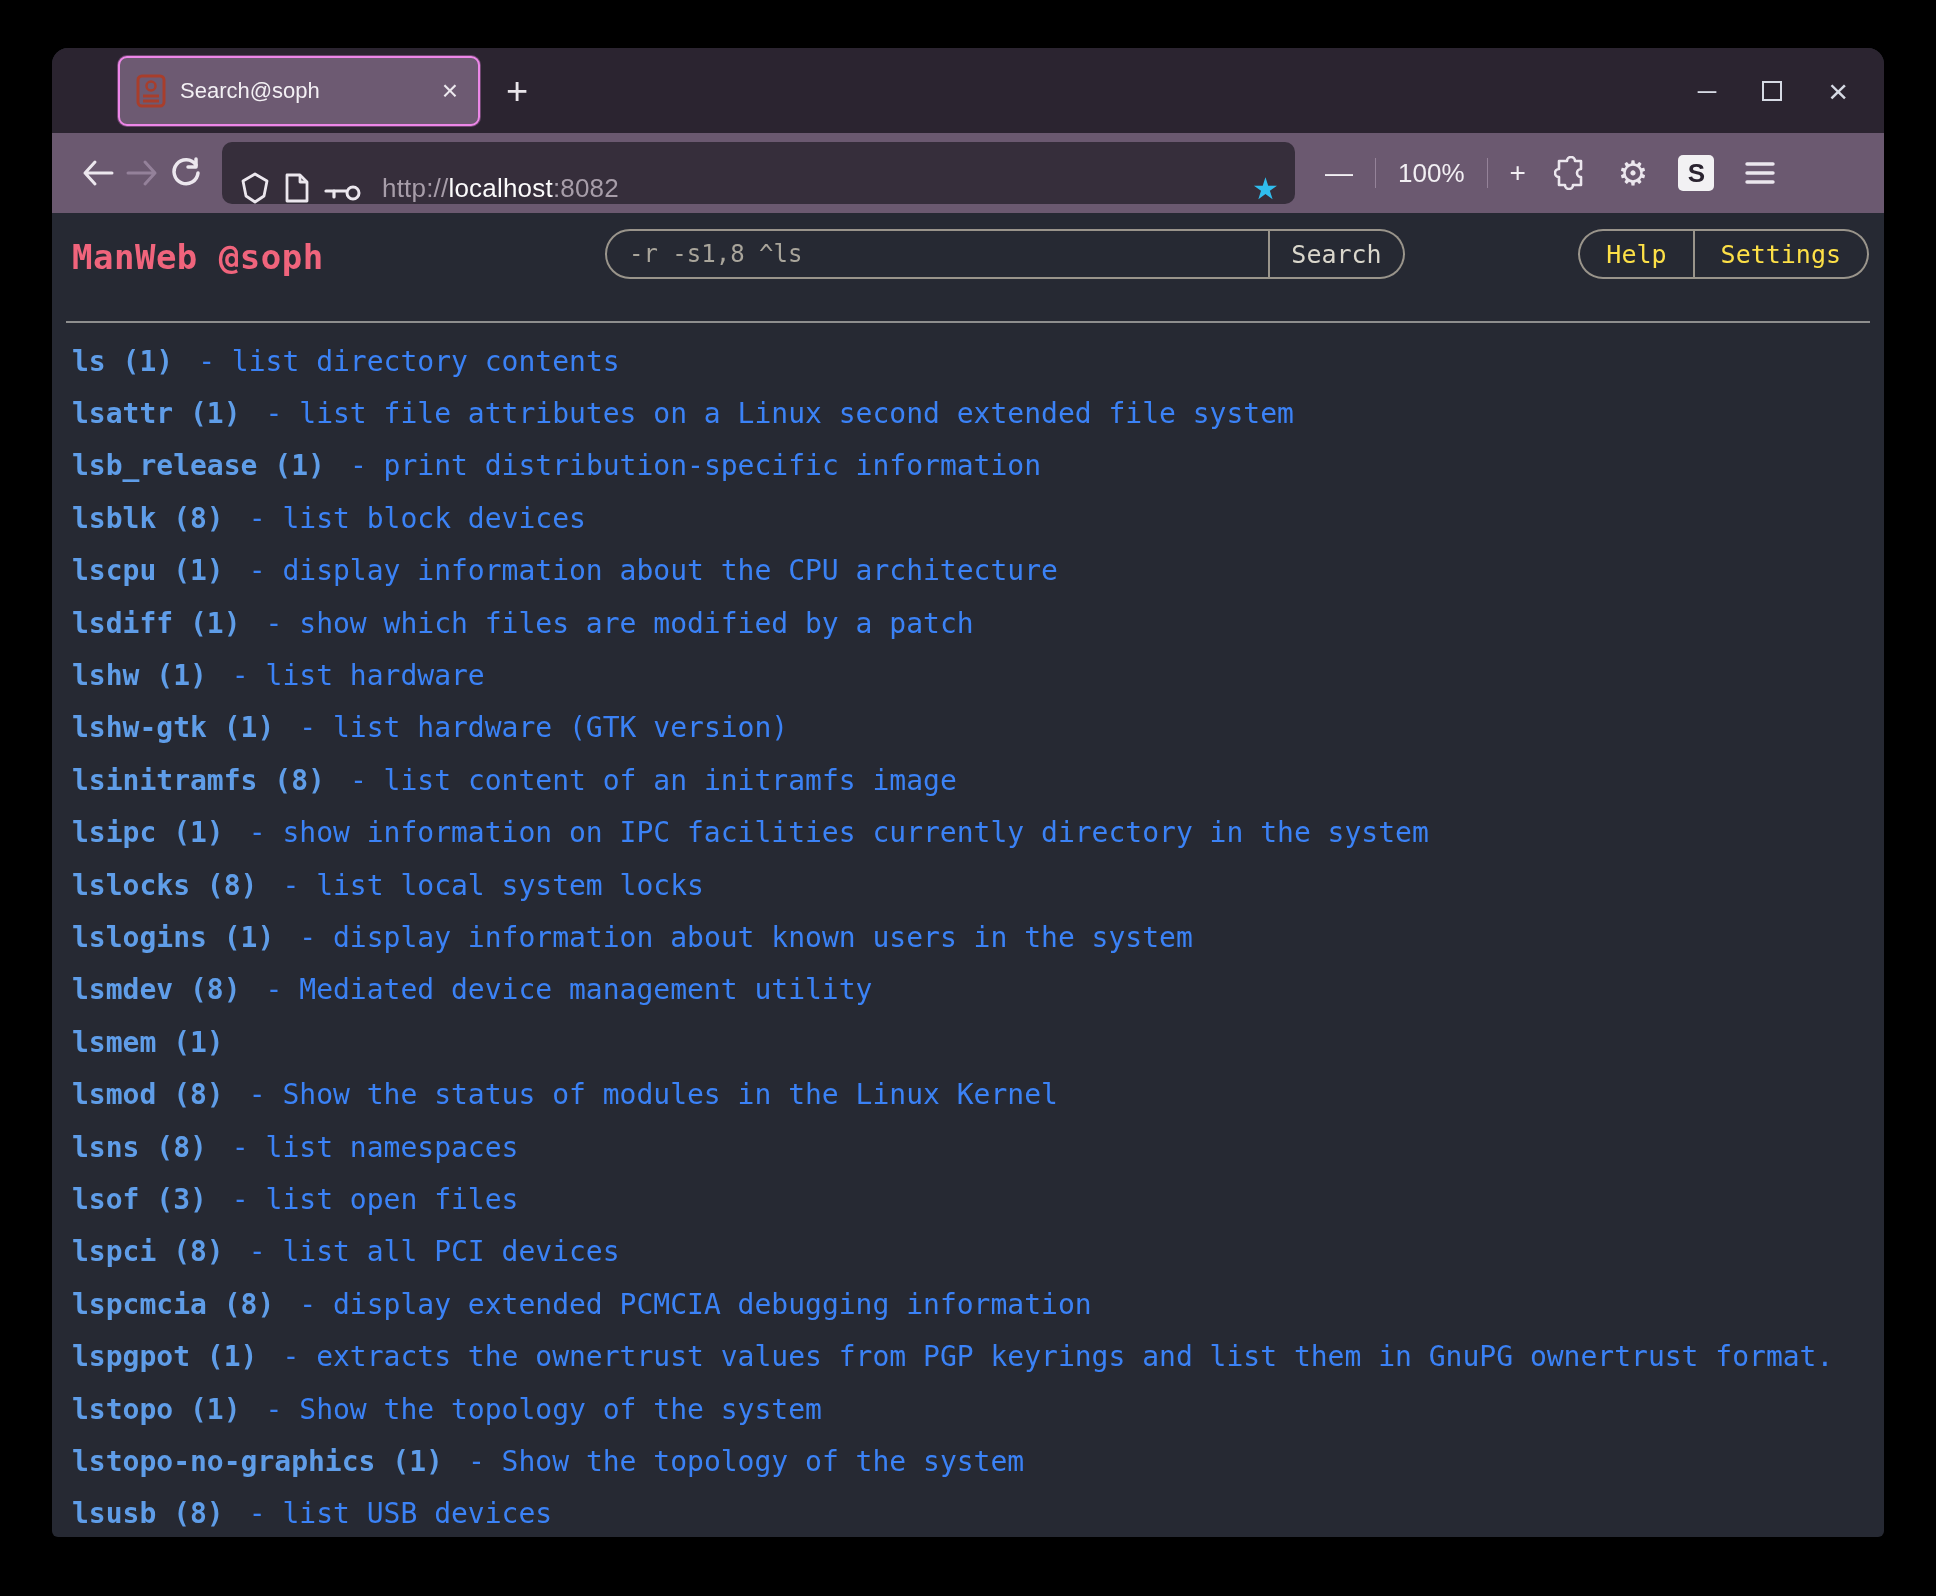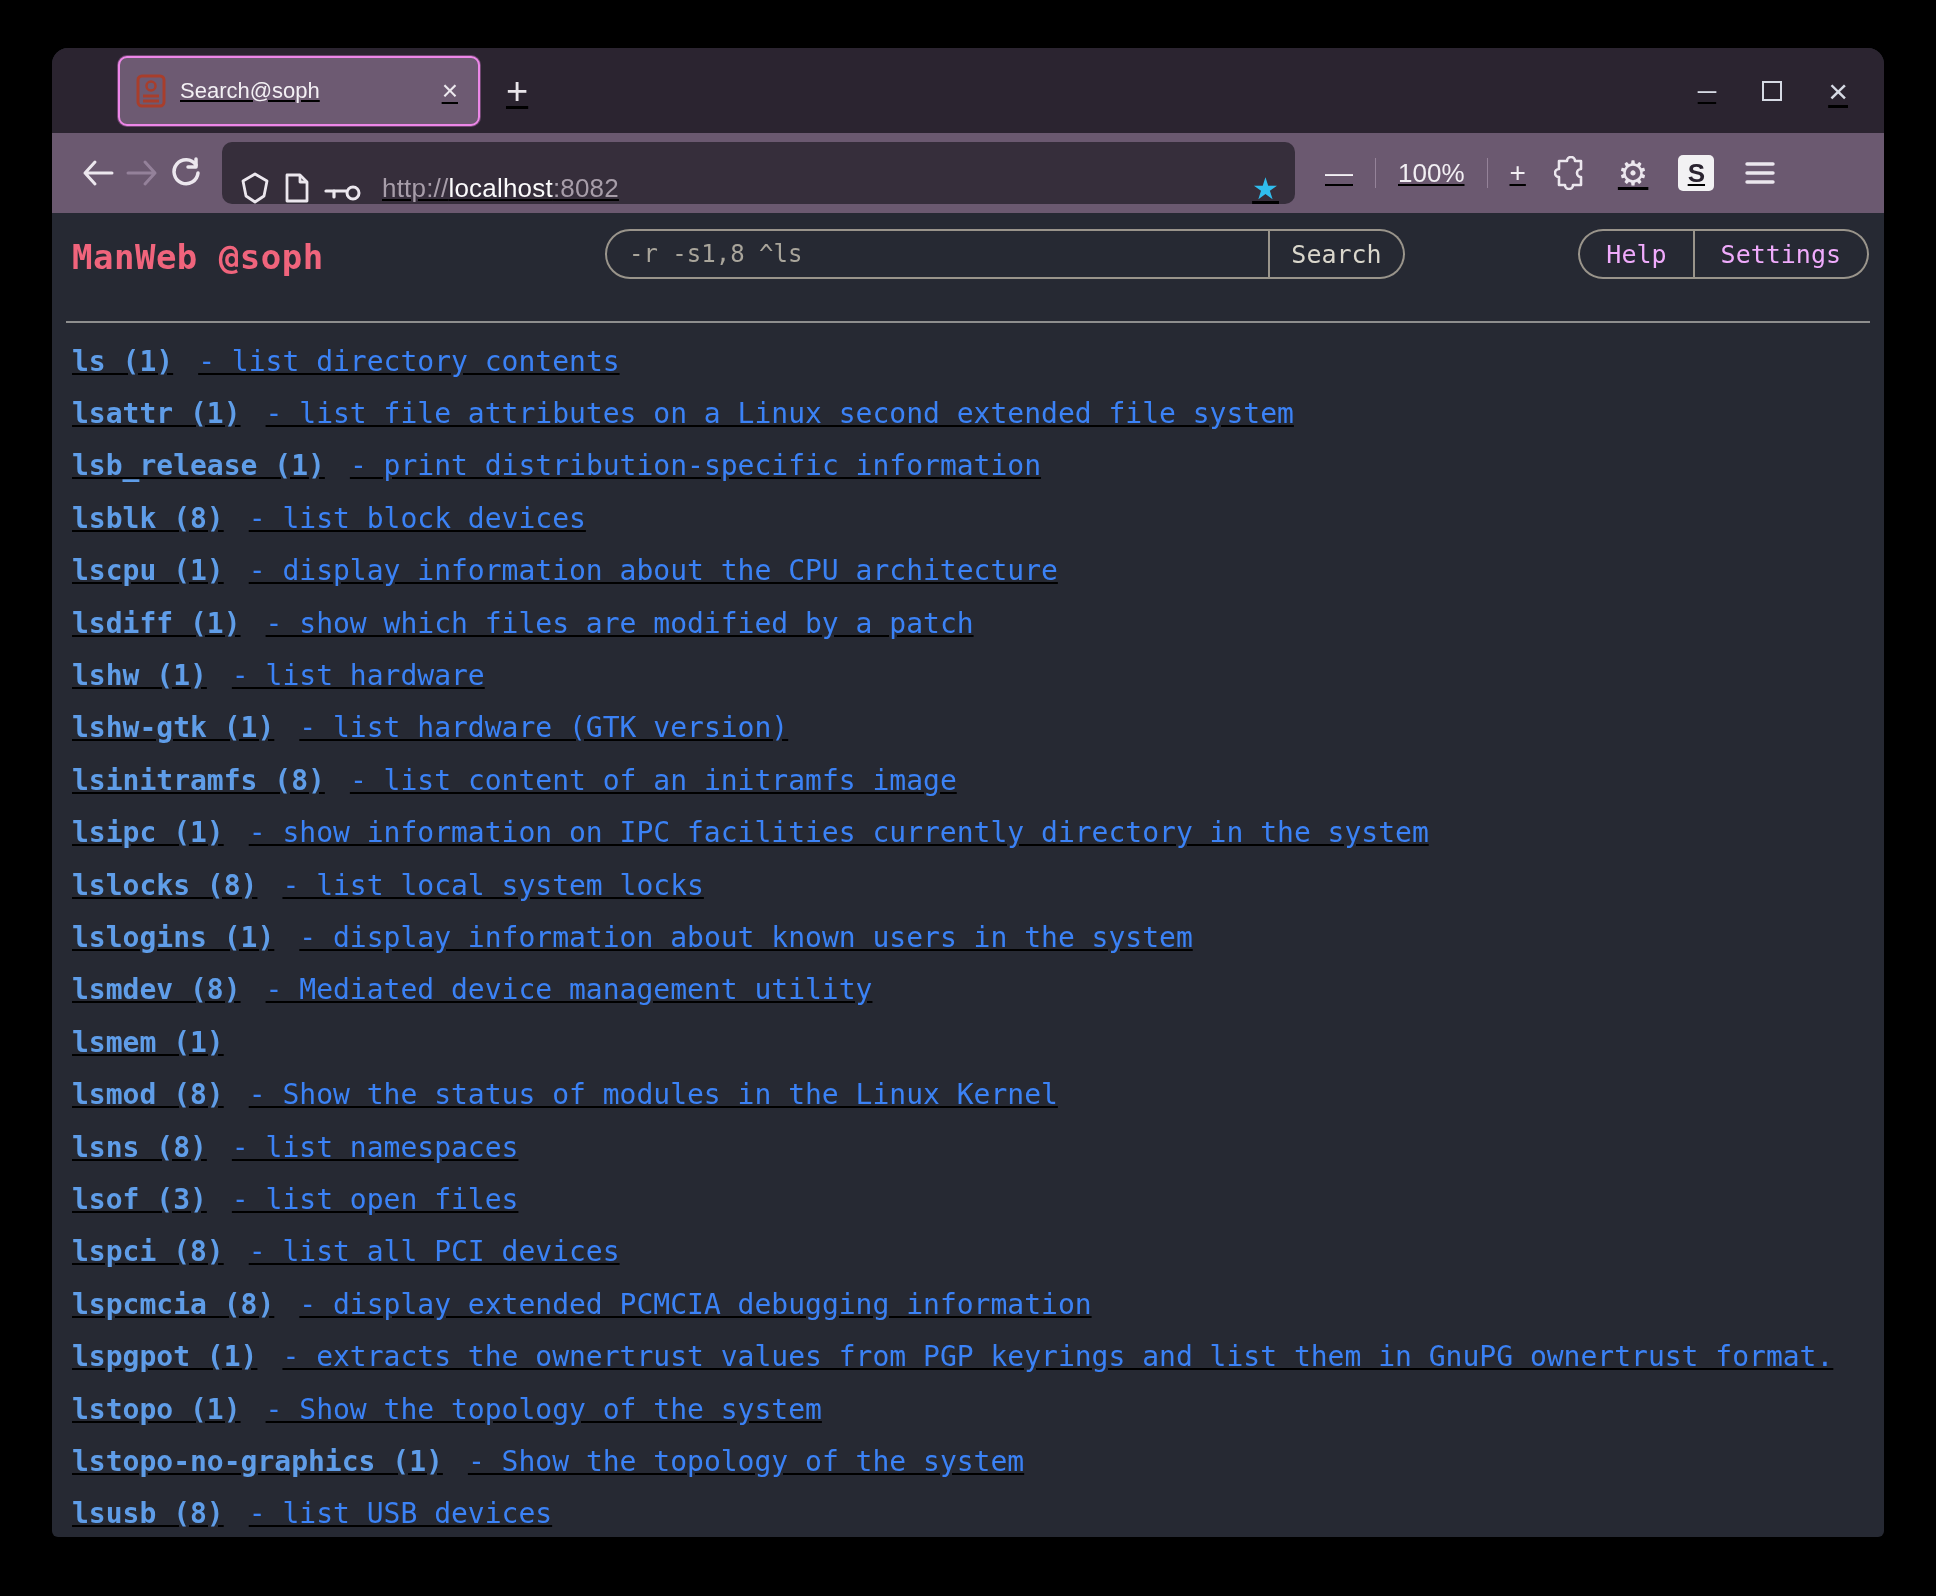--- a/index.html
+++ b/index.html
@@ -1,21 +1,21 @@
 <!DOCTYPE html>
 <html><head>
 <meta charset="utf-8">
 <style>
   * { margin:0; padding:0; box-sizing:border-box; }
   html,body { width:1936px; height:1596px; background:#000; overflow:hidden;
               font-family:"Liberation Sans", sans-serif; }
 
   .window { position:absolute; left:52px; top:48px; width:1832px; height:1489px;
             background:#262933; border-radius:16px 16px 6px 6px; overflow:hidden;
-            display:flex; flex-direction:column;text-decoration:underline; }
+            display:flex; flex-direction:column; }
 
   
   .tabbar { height:85px; background:#2B2430; display:flex; align-items:center; flex:0 0 auto; }
   .tab { margin-left:66px; width:362px; height:70px; background:#6D5A72;
          border:2px solid #ED87E8; border-radius:9px; display:flex; align-items:center;
          padding:0 16px; box-shadow:0 0 0 1px rgba(237,135,232,.35); }
   .tab-title { color:#F3F0F4; font-size:22px; margin-left:14px; flex:1;
                white-space:nowrap; overflow:hidden; }
   .tab-close { color:#EDE9EF; font-size:28px; line-height:1; padding:0 4px; cursor:default; }
   .newtab { color:#E9E5EA; font-size:38px; font-weight:300; margin-left:26px; line-height:1; }
@@ -50,21 +50,21 @@
   .brand { position:absolute; left:20px; top:24px; font-size:34px; font-weight:bold;
            color:#F0647C; letter-spacing:.5px; white-space:pre; }
   .search-group { position:absolute; left:553px; top:16px; display:flex; height:50px; }
   .search-input { width:665px; height:50px; background:transparent; border:2px solid #99948B;
                   border-radius:25px 0 0 25px; color:#A9A59B; font-family:"DejaVu Sans Mono",monospace;
                   font-size:24px; padding:6px 22px; outline:none; }
   .search-btn { width:135px; height:50px; background:transparent; border:2px solid #99948B;
                 border-left:none; border-radius:0 25px 25px 0; color:#DAD7CC;
                 font-family:"DejaVu Sans Mono",monospace; font-size:25px; }
   .actions-group { position:absolute; right:15px; top:16px; display:flex; height:50px; }
-  .pill-btn { height:50px; background:transparent; border:2px solid #99948B; color:#f0abfc;
+  .pill-btn { height:50px; background:transparent; border:2px solid #99948B; color:#fde047;
               font-family:"DejaVu Sans Mono",monospace; font-size:25px; padding:0 26px; }
   .pill-left { border-radius:25px 0 0 25px; border-right:1px solid #99948B; }
   .pill-right { border-radius:0 25px 25px 0; border-left:1px solid #99948B; }
   .rule { margin:0 14px; border-top:2px solid #8E8E8E; }
   .results { padding:12px 20px 0 20px; }
   .row { height:52.4px; display:flex; align-items:center; font-size:28px; white-space:pre; }
   .row a { color:#5F9DE8; font-weight:bold; text-decoration:none; }
   .row .row-desc { color:#3b82f6; margin-left:25px; }
 
   svg { display:block; }

